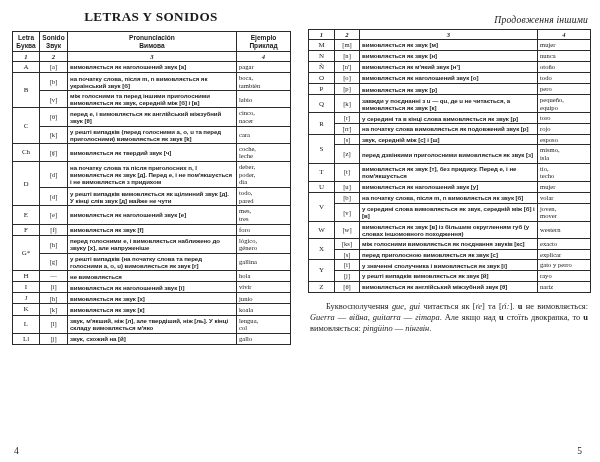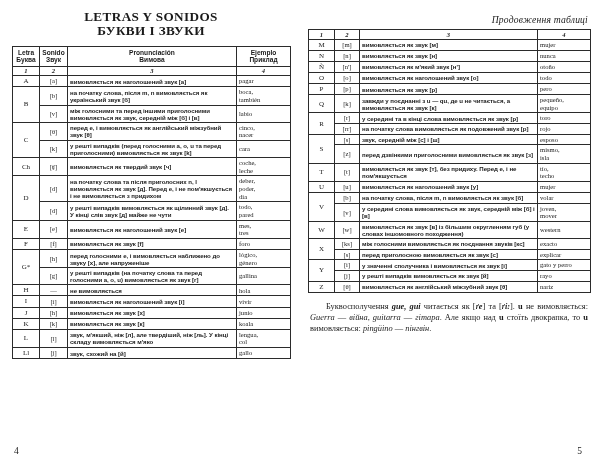--- a/index.html
+++ b/index.html
@@ -126,41 +126,40 @@
   .note {
     font-size: 8.4px;
     line-height: 1.32;
     text-align: justify;
     margin-top: 8px;
     text-indent: 16px;
     padding: 0 2px 0 2px;
   }
   .note i { }
   .note b { font-weight: bold; }
-  .note .bi { font-weight: bold; font-style: italic; }
+  .note .bi { font-weight: normal; font-style: italic; }
 
   
   .pgnum {
     position: absolute;
     bottom: 6px;
     font-size: 9.5px;
   }
   .pgnum-left { left: 14px; }
   .pgnum-right { right: 18px; }
 </style>
 </head>
 <body>
 
 <div class="spread">
 
   <div class="page page-left">
 
     <div class="title-block">
       <div class="title-es">LETRAS Y SONIDOS</div>
-      <div class="title-uk">БУКВИ І ЗВУКИ</div>
     </div>
 
     <table class="ltab tb-left">
       <colgroup>
         <col class="w1">
           <col class="w2">
           <col class="w3">
           <col class="w4">
       </colgroup>
       <thead>
@@ -295,21 +294,21 @@
             <td class="c-ex">gallo</td>
           </tr>
         </tbody>
     </table>
 
     <div class="pgnum pgnum-left">4</div>
   </div>
 
   <div class="page page-right">
 
-    <div class="cont-caption">Продовження таблиці</div>
+    <div class="cont-caption">Продовження іншими</div>
 
     <table class="ltab tb-right">
       <colgroup>
         <col class="w1">
           <col class="w2">
           <col class="w3">
           <col class="w4">
       </colgroup>
       <thead>
         <tr class="numrow">

